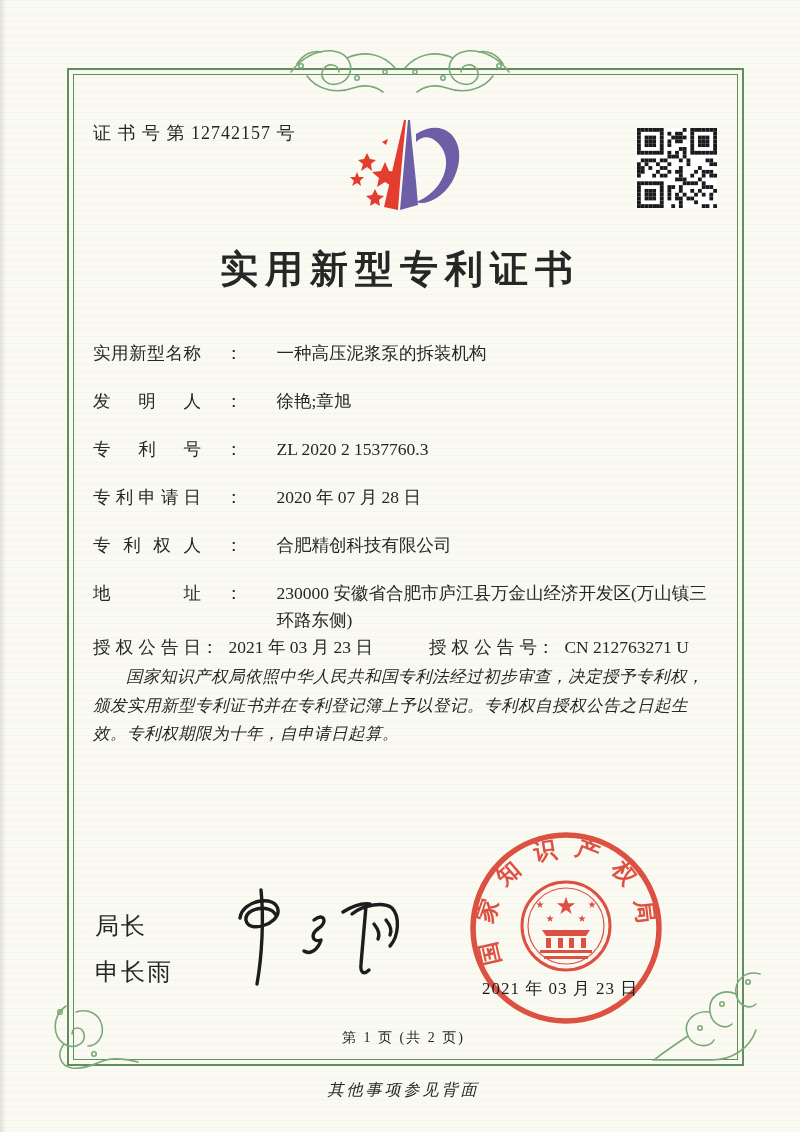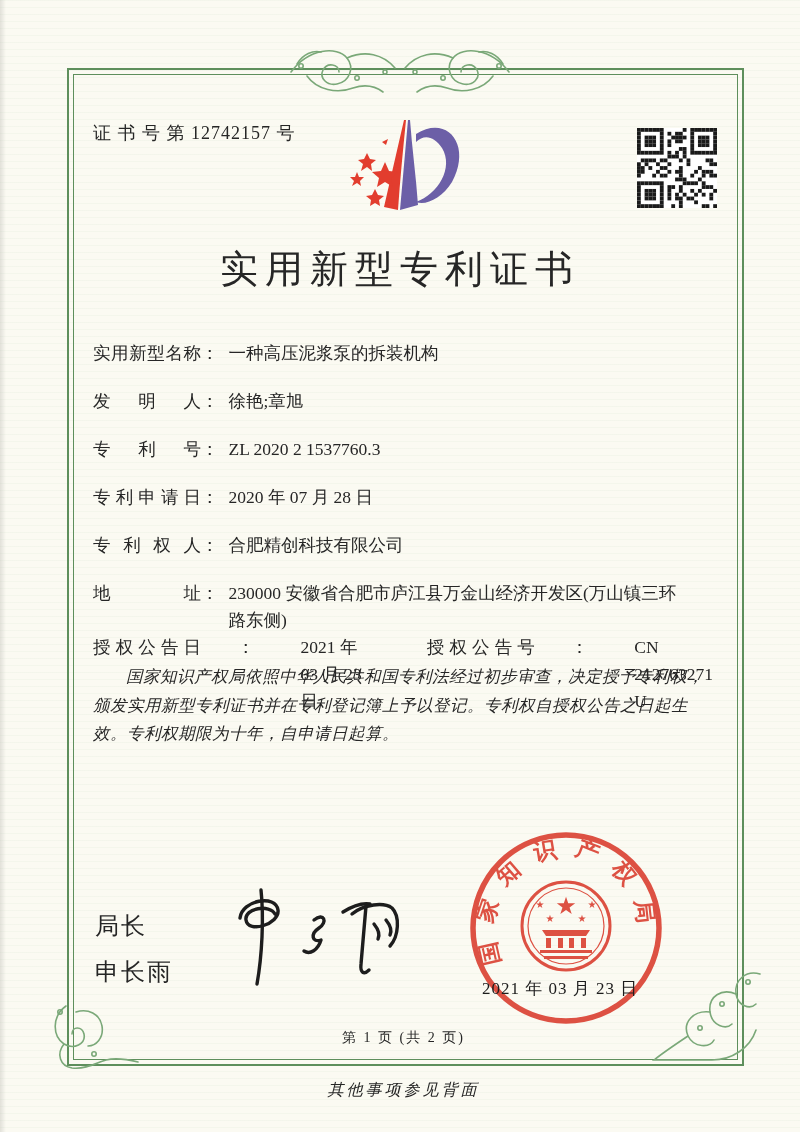--- a/index.html
+++ b/index.html
@@ -16,34 +16,34 @@
     position:absolute;left:67px;top:68px;width:673px;height:994px;
     border:2.5px solid var(--border_green,#5e8f5c);
   }
   .frame-inner{
     position:absolute;left:4px;top:4px;right:4px;bottom:4px;
     border:1px solid var(--border_green,#5e8f5c);
   }
   .cert-no{position:absolute;left:93px;top:121px;font-size:18px;letter-spacing:1px;}
   .title{
     position:absolute;left:0;right:0;top:244px;text-align:center;
-    font-size:38px;font-weight:normal;letter-spacing:7px;
+    font-size:38px;font-weight:bold;letter-spacing:7px;
   }
   .fields{position:absolute;left:93px;top:340px;width:620px;font-size:17.5px;}
-  .row{display:flex;margin-bottom:21px;line-height:27px;}
+  .row{display:flex;margin-bottom:21px;line-height:27px;gap:24px;}
   .row-label{
     display:inline-block;width:108px;flex:0 0 108px;
     text-align:justify;text-align-last:justify;
   }
   .row-colon{flex:0 0 auto;}
   .row-value{margin-left:10px;}
   .row-address .row-value{width:455px;}
   .row-address{margin-bottom:0;}
   .grant-row{display:flex;line-height:27px;}
-  .grant-pair{display:flex;gap:36px;}
+  .grant-pair{display:flex;}
   .grant-pair.second{margin-left:56px;}
   .paras{
     position:absolute;left:93px;top:663px;width:618px;
     font-size:16.5px;line-height:28.5px;font-style:italic;letter-spacing:0.5px;
   }
   .paras p{margin:0;text-indent:2em;}
   .sig-block{position:absolute;left:95px;top:910px;font-size:24px;
     font-family:"Liberation Sans","DejaVu Sans",sans-serif;}
   .sig-block div{margin-bottom:14px;letter-spacing:2px;}
   .sig-svg{position:absolute;left:212px;top:878px;}

